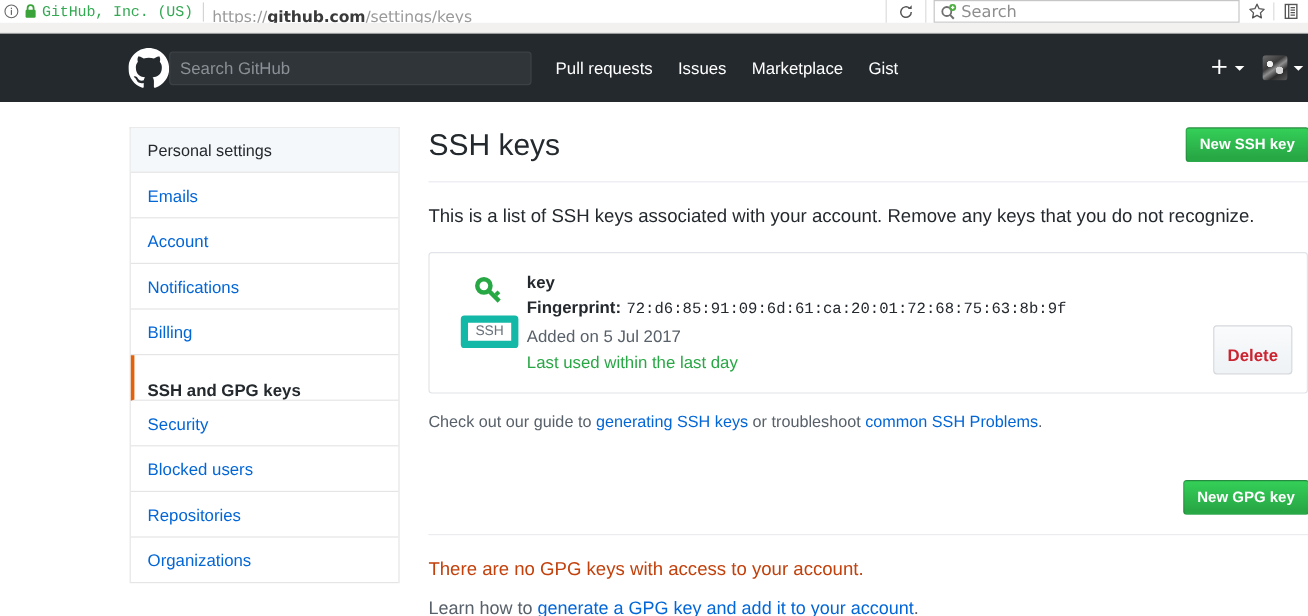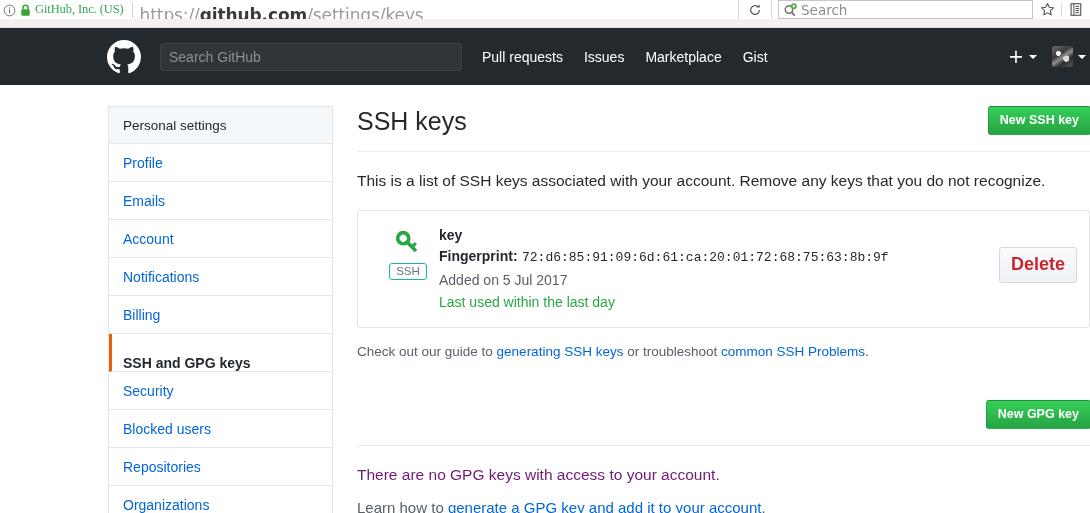--- a/index.html
+++ b/index.html
@@ -39,32 +39,32 @@
     margin-right: 4px;
   }
   .lock-icon {
     width: 11px; height: 13px;
     flex: 0 0 auto;
     margin-right: 4px;
   }
   .identity-label {
     font-size: 12.5px;
     color: #34a853;
-    font-family: Liberation Serif, serif;
+    font-family: Liberation Mono, monospace;
     white-space: nowrap;
     letter-spacing: -0.1px;
   }
   .url-divider {
     width: 1px;
     height: 16px;
     background: #d4d4d4;
     margin: 0 7px 0 8px;
   }
   .url-text {
-    font-size: 17px;
+    font-size: 13px;
     color: #9a9a9a;
     font-family: "DejaVu Sans", sans-serif;
     white-space: nowrap;
     letter-spacing: -0.1px;
     margin-top: 10px;
   }
   .url-text b {
     color: #3a3a3a;
     font-weight: 700;
   }
@@ -137,21 +137,20 @@
     background: #24292e;
     display: flex;
     align-items: center;
   }
   .gh-logo {
     margin-left: 107px;
     width: 34px; height: 34px;
     flex: 0 0 auto;
   }
   .gh-search {
-    margin-left: 19px;
     width: 302px;
     height: 28px;
     background: #30353a;
     border: 1px solid #3c4146;
     border-radius: 3px;
     box-sizing: border-box;
     display: flex;
     align-items: center;
     padding-left: 8px;
     flex: 0 0 auto;
@@ -331,21 +330,21 @@
     width: 62px;
     flex: 0 0 auto;
     display: flex;
     flex-direction: column;
     align-items: center;
     padding-top: 4px;
   }
   .key-icon { width: 30px; height: 30px; }
   .ssh-badge {
     margin-top: 5px;
-    border: 1px solid #14b8a6;
+    border: 6px solid #14b8a6;
     border-radius: 3px;
     color: #6a737d;
     font-size: 11.5px;
     padding: 1px 6px 2px 6px;
     font-family: "Liberation Sans", sans-serif;
     background: #fff;
   }
   .key-body { flex: 1 1 auto; padding-top: 1px; }
   .key-title {
     font-size: 14px;
@@ -378,43 +377,43 @@
   }
   .key-lastused {
     font-size: 14px;
     color: #28a745;
     line-height: 22px;
     font-family: "Liberation Sans", sans-serif;
   }
   .btn-delete {
     position: absolute;
     right: 12px;
-    top: 36px;
+    top: 60px;
     border: 1px solid #d5d8dc;
     border-radius: 3px;
     background-image: linear-gradient(-180deg, #fafbfc 0%, #eff3f6 90%);
     color: #cb2431;
-    font-size: 18px;
+    font-size: 14px;
     font-weight: bold;
-    padding: 6px 11px 7px 11px;
+    padding: 16px 11px 7px 11px;
     font-family: "Liberation Sans", sans-serif;
   }
 
   .guide-line {
     margin-top: 16px;
     font-size: 13.5px;
     color: #586069;
     font-family: "Liberation Sans", sans-serif;
   }
   .lnk {
     color: #0366d6;
   }
   .gpg-empty {
     font-size: 15.5px;
-    color: #701a75;
+    color: #c2410c;
     margin-top: 20px;
     font-family: "Liberation Sans", sans-serif;
   }
   .gpg-learn {
     margin-top: 15px;
     font-size: 15px;
     color: #586069;
     font-family: Liberation Sans, sans-serif;
   }
   .gpg-section { margin-top: 39px; }
@@ -513,23 +512,20 @@
     <div class="avatar"></div>
     <span class="caret"></span>
   </div>
 </div>
 
 <div class="page">
 
   <div class="sidebar">
     <div class="side-head">
       <span class="side-head-label">Personal settings</span>
-    </div>
-    <div class="side-item">
-      <span class="side-item-label">Profile</span>
     </div>
     <div class="side-item">
       <span class="side-item-label">Emails</span>
     </div>
     <div class="side-item">
       <span class="side-item-label">Account</span>
     </div>
     <div class="side-item">
       <span class="side-item-label">Notifications</span>
     </div>

